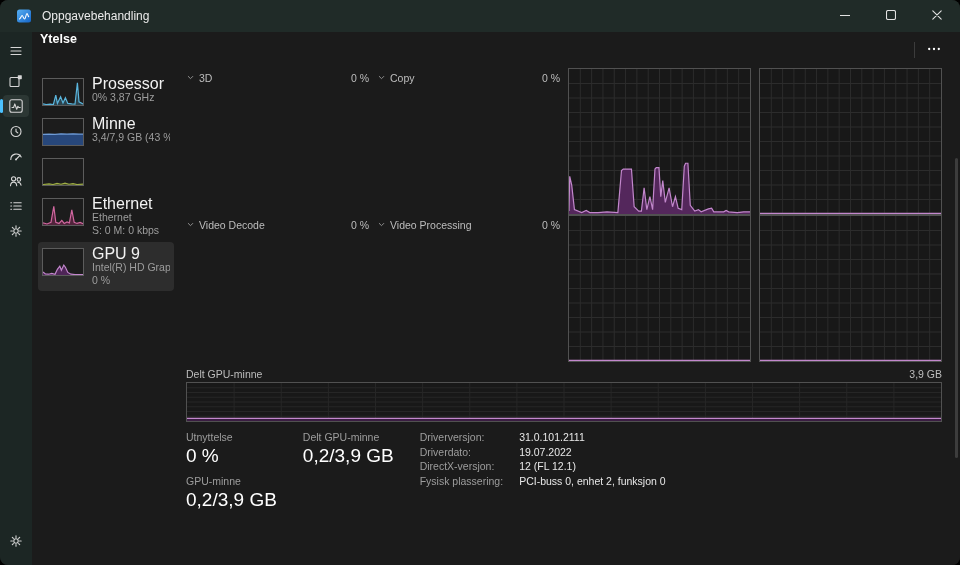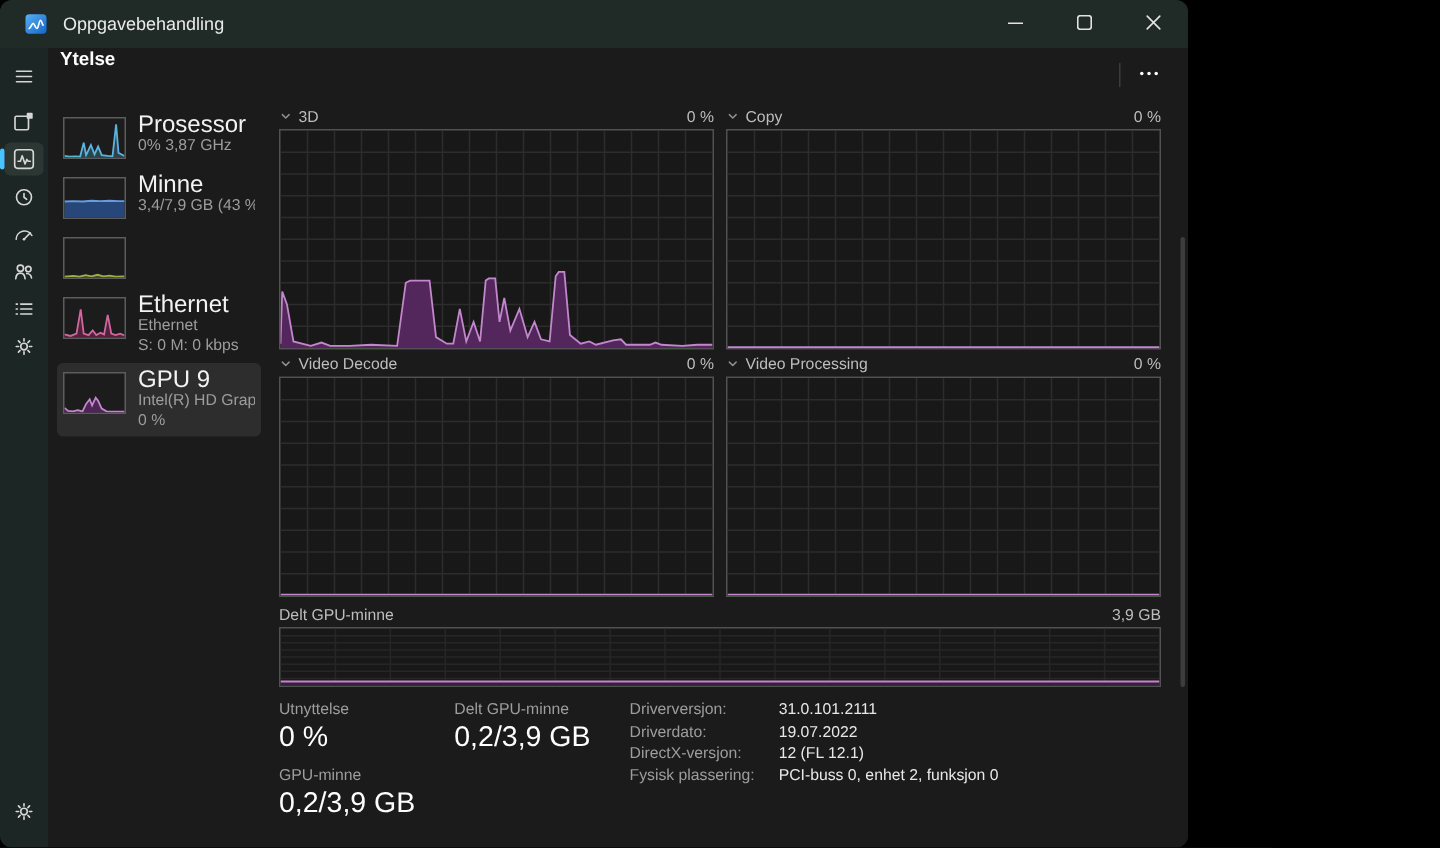--- a/index.html
+++ b/index.html
@@ -1,18 +1,18 @@
 <!DOCTYPE html>
 <html><head>
 <meta charset="utf-8">
 <style>
   html,body{margin:0;padding:0;background:#000;}
   body{font-family:"Liberation Sans","DejaVu Sans",sans-serif;-webkit-font-smoothing:antialiased;}
   *{box-sizing:border-box;}
-  .window{width:792px;height:565px;background:#1b1b1b;color:#fff;border-radius:8px;overflow:hidden;position:relative;font-size:12px;}
+  .window{width:960px;height:565px;background:#1b1b1b;color:#fff;border-radius:8px;overflow:hidden;position:relative;font-size:12px;}
 
   
   .titlebar{height:32px;background:#202b28;display:flex;align-items:center;padding-left:16px;}
   .app-icon{width:16px;height:16px;flex:none;display:flex;}
   .win-title{margin-left:10px;font-size:12px;color:#ebebeb;}
   .win-controls{margin-left:auto;display:flex;height:100%;}
   .win-btn{width:46px;height:100%;display:flex;align-items:center;justify-content:center;color:#e2e2e2;cursor:default;}
 
   
   .app-body{display:flex;height:533px;}
@@ -42,21 +42,21 @@
   .mini-chart svg{display:block;width:100%;height:100%;}
   .device-text{margin-left:8px;min-width:0;}
   .device-title{font-size:16px;line-height:14px;color:#f2f2f2;white-space:nowrap;}
   .device-line{font-size:10.5px;line-height:12.5px;color:#9d9d9d;white-space:nowrap;overflow:hidden;}
 
   
   .gpu-panel{flex:1;padding:0 18px 0 10px;display:flex;flex-direction:column;min-width:0;}
   .gpu-header{display:flex;align-items:flex-end;margin:0 0 2px 0;}
   .gpu-title{font-size:25px;font-weight:400;line-height:30px;color:#fff;}
   .gpu-sub{margin-left:auto;font-size:12px;color:#e4e4e4;padding-bottom:4px;}
-  .engine-grid{display:grid;grid-template-columns:1fr 1fr;column-gap:8px;}
+  .engine-grid{display:grid;grid-template-columns:1fr 1fr 1fr 1fr;column-gap:8px;}
   .eng-head{display:flex;align-items:center;height:17px;font-size:10.5px;color:#bdbdbd;margin-top:1px;}
   .eng-chev{display:flex;color:#8f8f8f;margin-right:4px;}
   .eng-val{margin-left:auto;}
   .chart-box{height:147px;border:1px solid #515151;background:#181818;}
   .chart-box svg,.mem-box svg{display:block;width:100%;height:100%;}
   .mem-head{display:flex;font-size:10.5px;color:#bdbdbd;margin:6px 0 2px 0;}
   .mem-max{margin-left:auto;}
   .mem-box{height:40px;border:1px solid #515151;background:#181818;}
 
   

